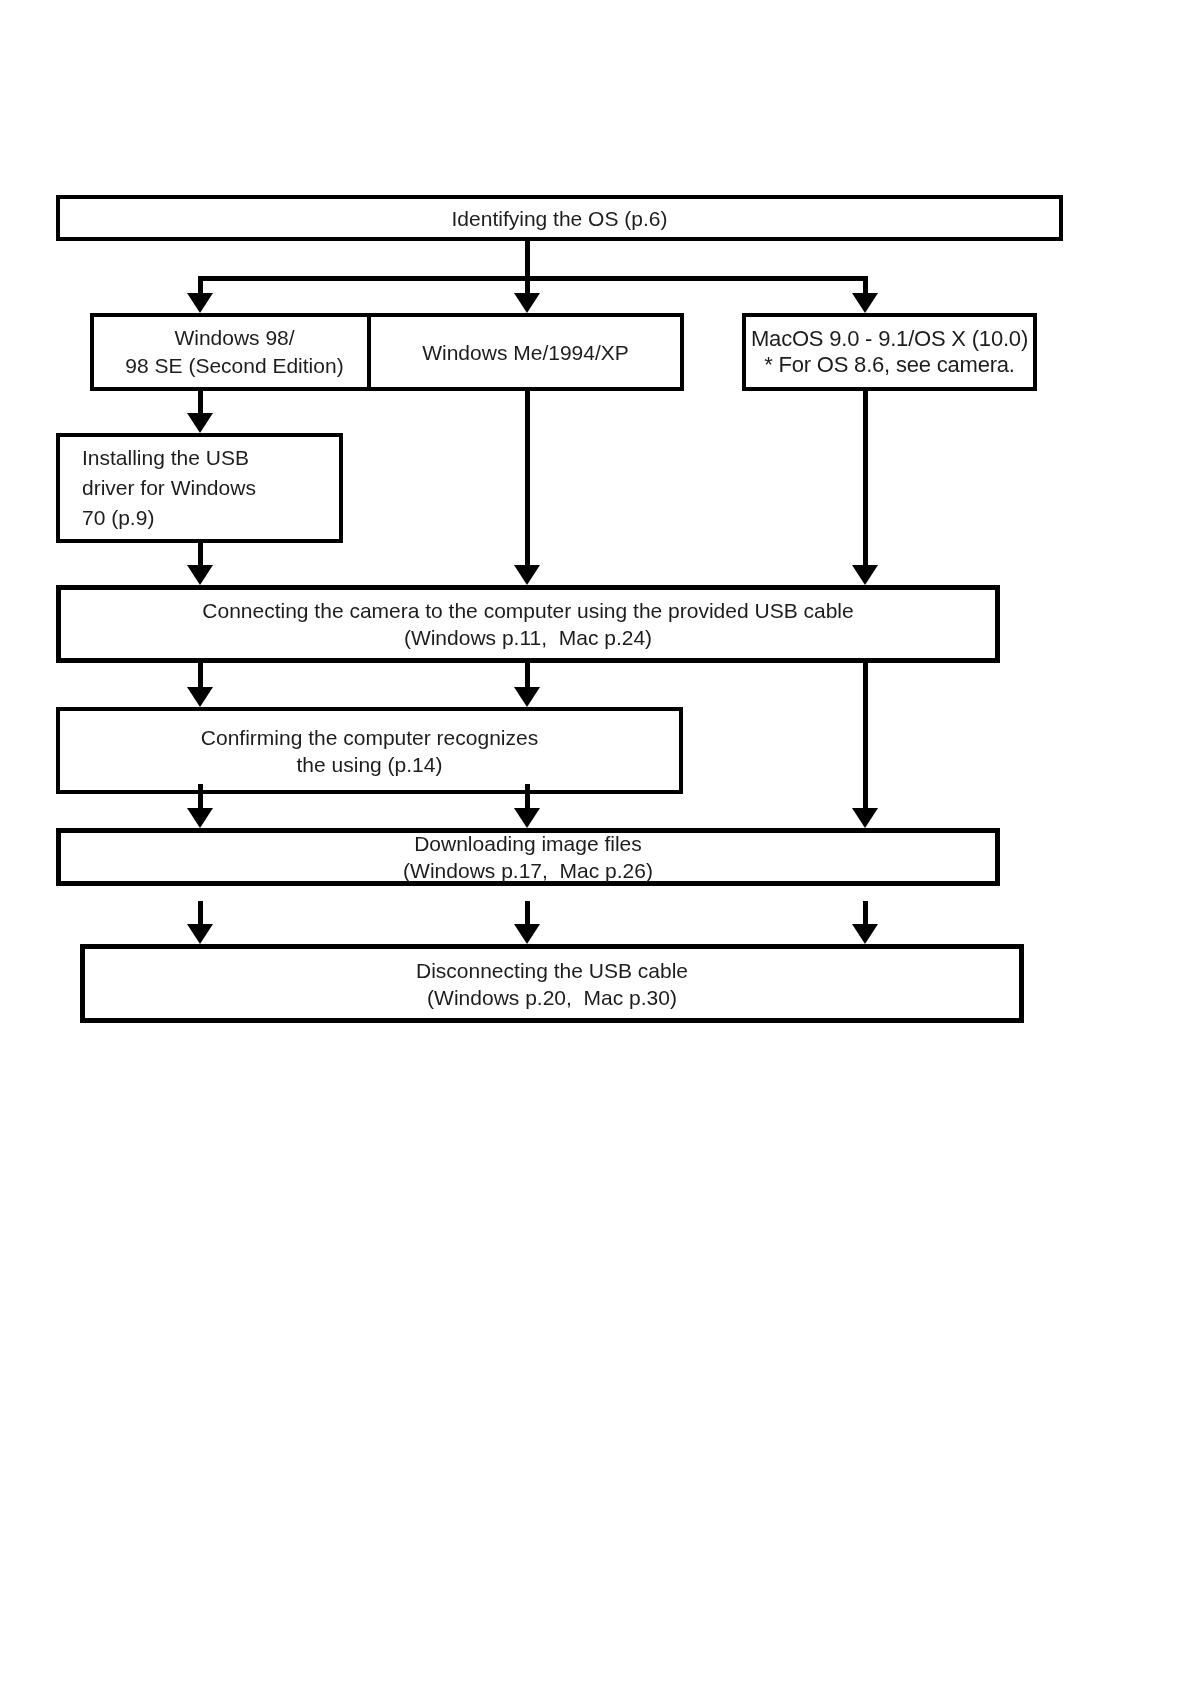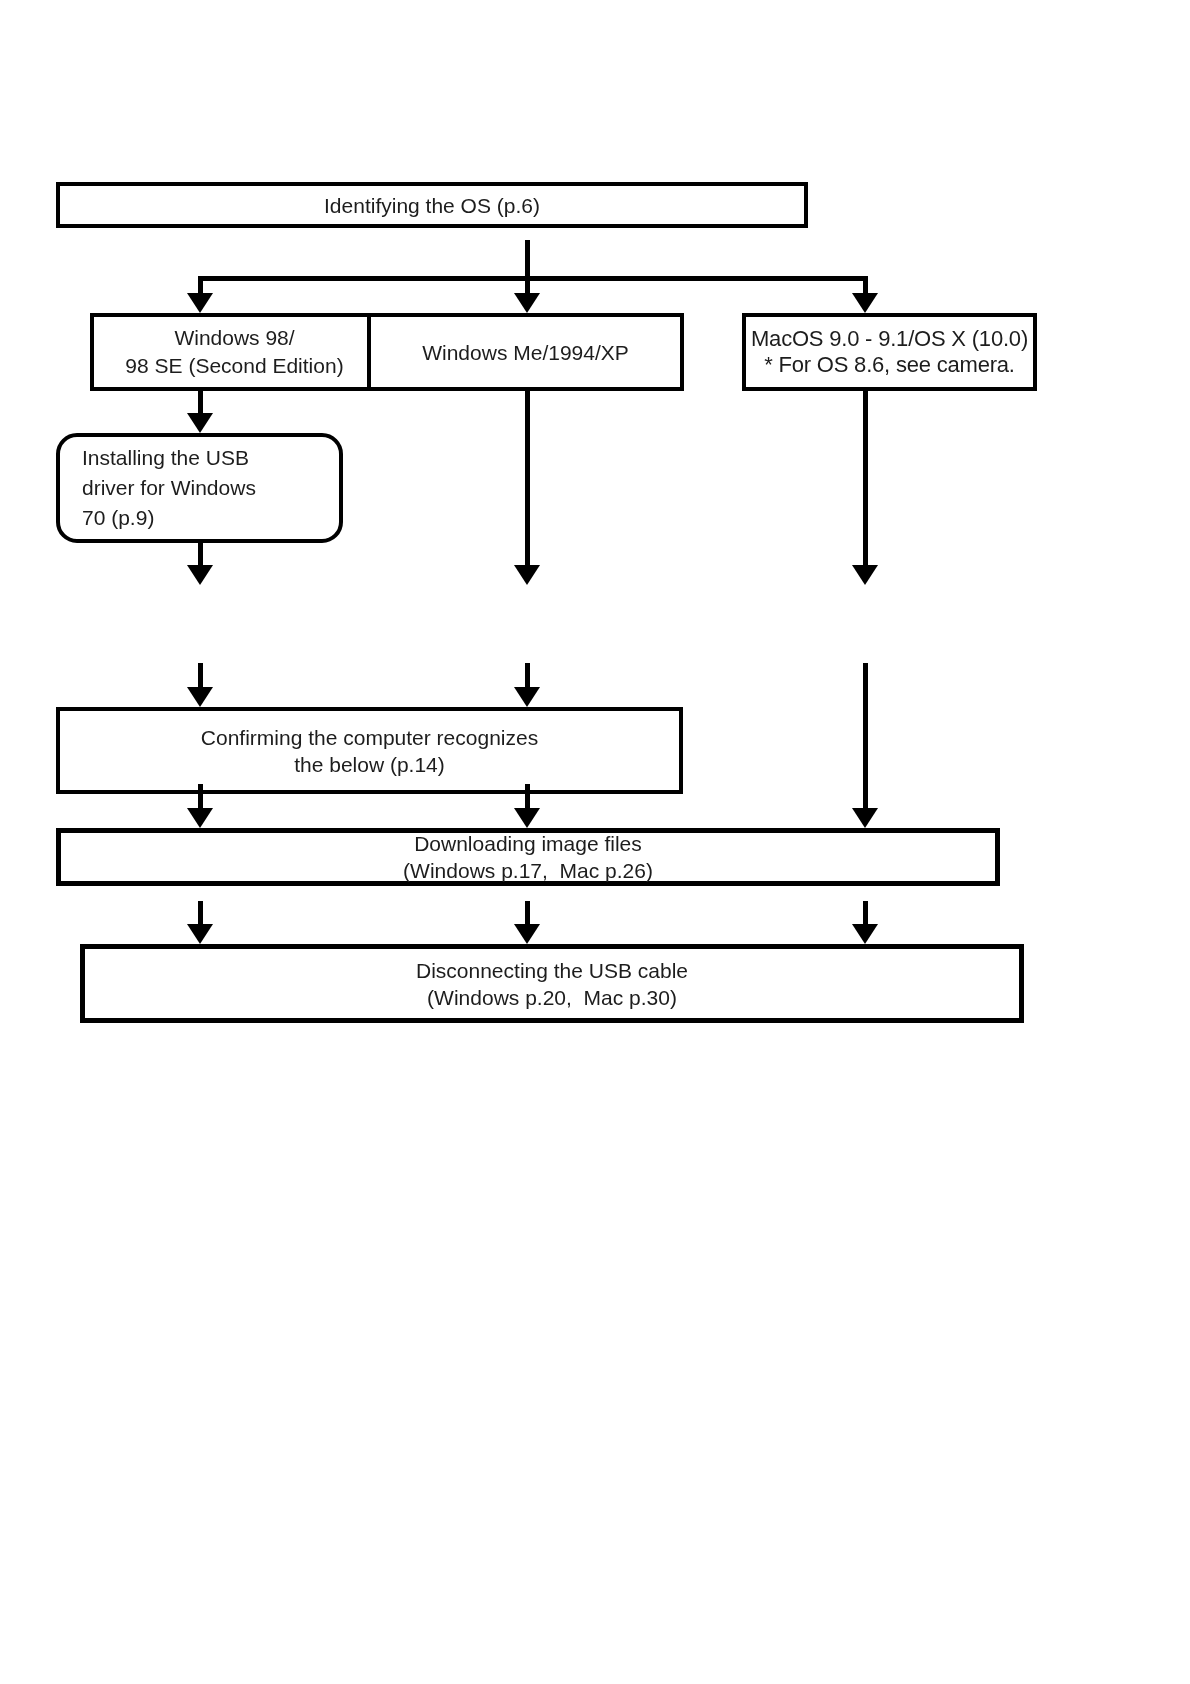--- a/index.html
+++ b/index.html
@@ -27,26 +27,26 @@
     justify-content: center;
     align-items: center;
     text-align: center;
     font-size: 21px;
     line-height: 27px;
     color: #1d1d1d;
   }
   .fc-box .bline {
     white-space: pre; 
   }
-  .b-identify { left: 56px;  top: 182px; width: 752px; height: 46px; }
+  .b-identify { left: 56px;  top: 195px; width: 1007px; height: 46px; }
   .b-win98    { left: 56px;  top: 313px; width: 289px; height: 78px; line-height: 28px; margin-left: 34px; }
   .b-winme    { left: 367px; top: 313px; width: 317px; height: 78px; }
   .b-macos    { left: 742px; top: 313px; width: 295px; height: 78px; font-size: 22px; line-height: 26px; letter-spacing: -0.2px; }
   .b-install  { left: 56px;  top: 433px; width: 287px; height: 110px;
-                align-items: flex-start; text-align: left; padding-left: 22px; line-height: 30px; border-radius: 21px; }
+                align-items: flex-start; text-align: left; padding-left: 22px; line-height: 30px; }
   .b-connect  { left: 56px;  top: 585px; width: 944px; height: 78px; border-width: 5px; }
   .b-confirm  { left: 56px;  top: 707px; width: 627px; height: 87px; }
   .b-download { left: 56px;  top: 828px; width: 944px; height: 58px; border-width: 5px; }
   .b-disconn  { left: 56px;  top: 944px; width: 944px; height: 79px; border-width: 5px; margin-left: 24px; }
 
   
   .stem {
     position: absolute;
     width: 5px;
     background: #000000;
@@ -88,24 +88,28 @@
     <div class="bline">MacOS 9.0 - 9.1/OS X (10.0)</div>
     <div class="bline">* For OS 8.6, see camera.</div>
   </div>
 
   <div class="fc-box b-install">
     <div class="bline">Installing the USB</div>
     <div class="bline">driver for Windows</div>
     <div class="bline">70 (p.9)</div>
   </div>
 
+  <div class="fc-box b-connect">
+    <div class="bline">Connecting the camera to the computer using the provided USB cable</div>
+    <div class="bline">(Windows p.11,  Mac p.24)</div>
+  </div>
 
   <div class="fc-box b-confirm">
     <div class="bline">Confirming the computer recognizes</div>
-    <div class="bline">the below (p.14)</div>
+    <div class="bline">the using (p.14)</div>
   </div>
 
   <div class="fc-box b-download">
     <div class="bline">Downloading image files</div>
     <div class="bline">(Windows p.17,  Mac p.26)</div>
   </div>
 
   <div class="fc-box b-disconn">
     <div class="bline">Disconnecting the USB cable</div>
     <div class="bline">(Windows p.20,  Mac p.30)</div>

